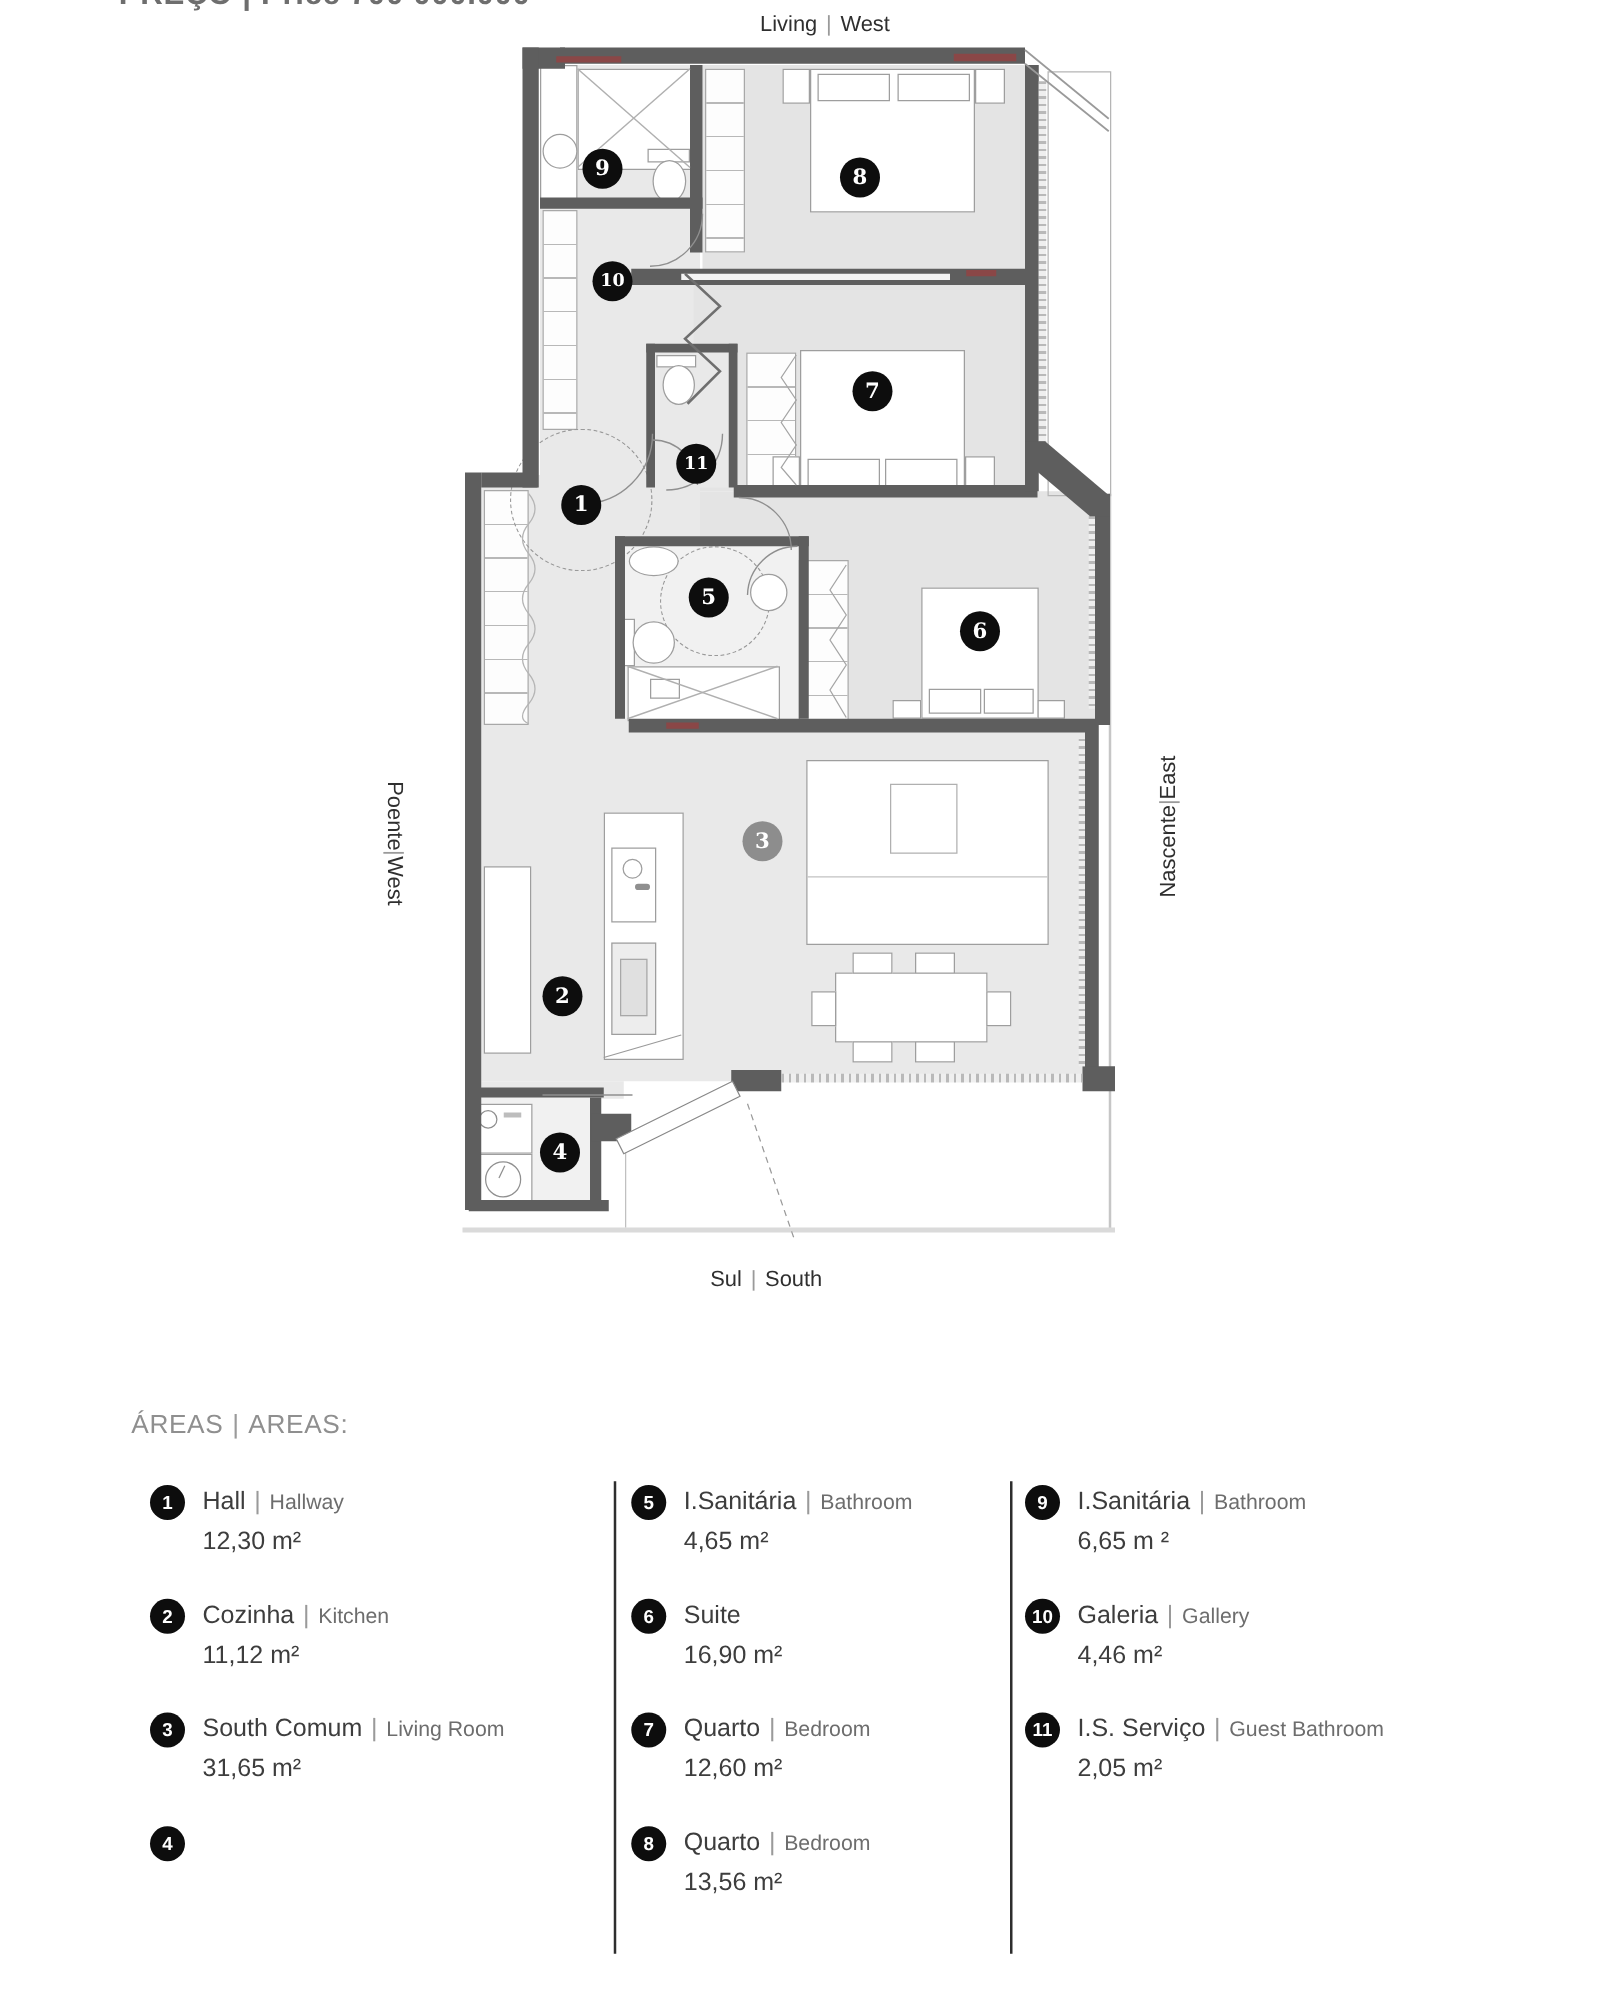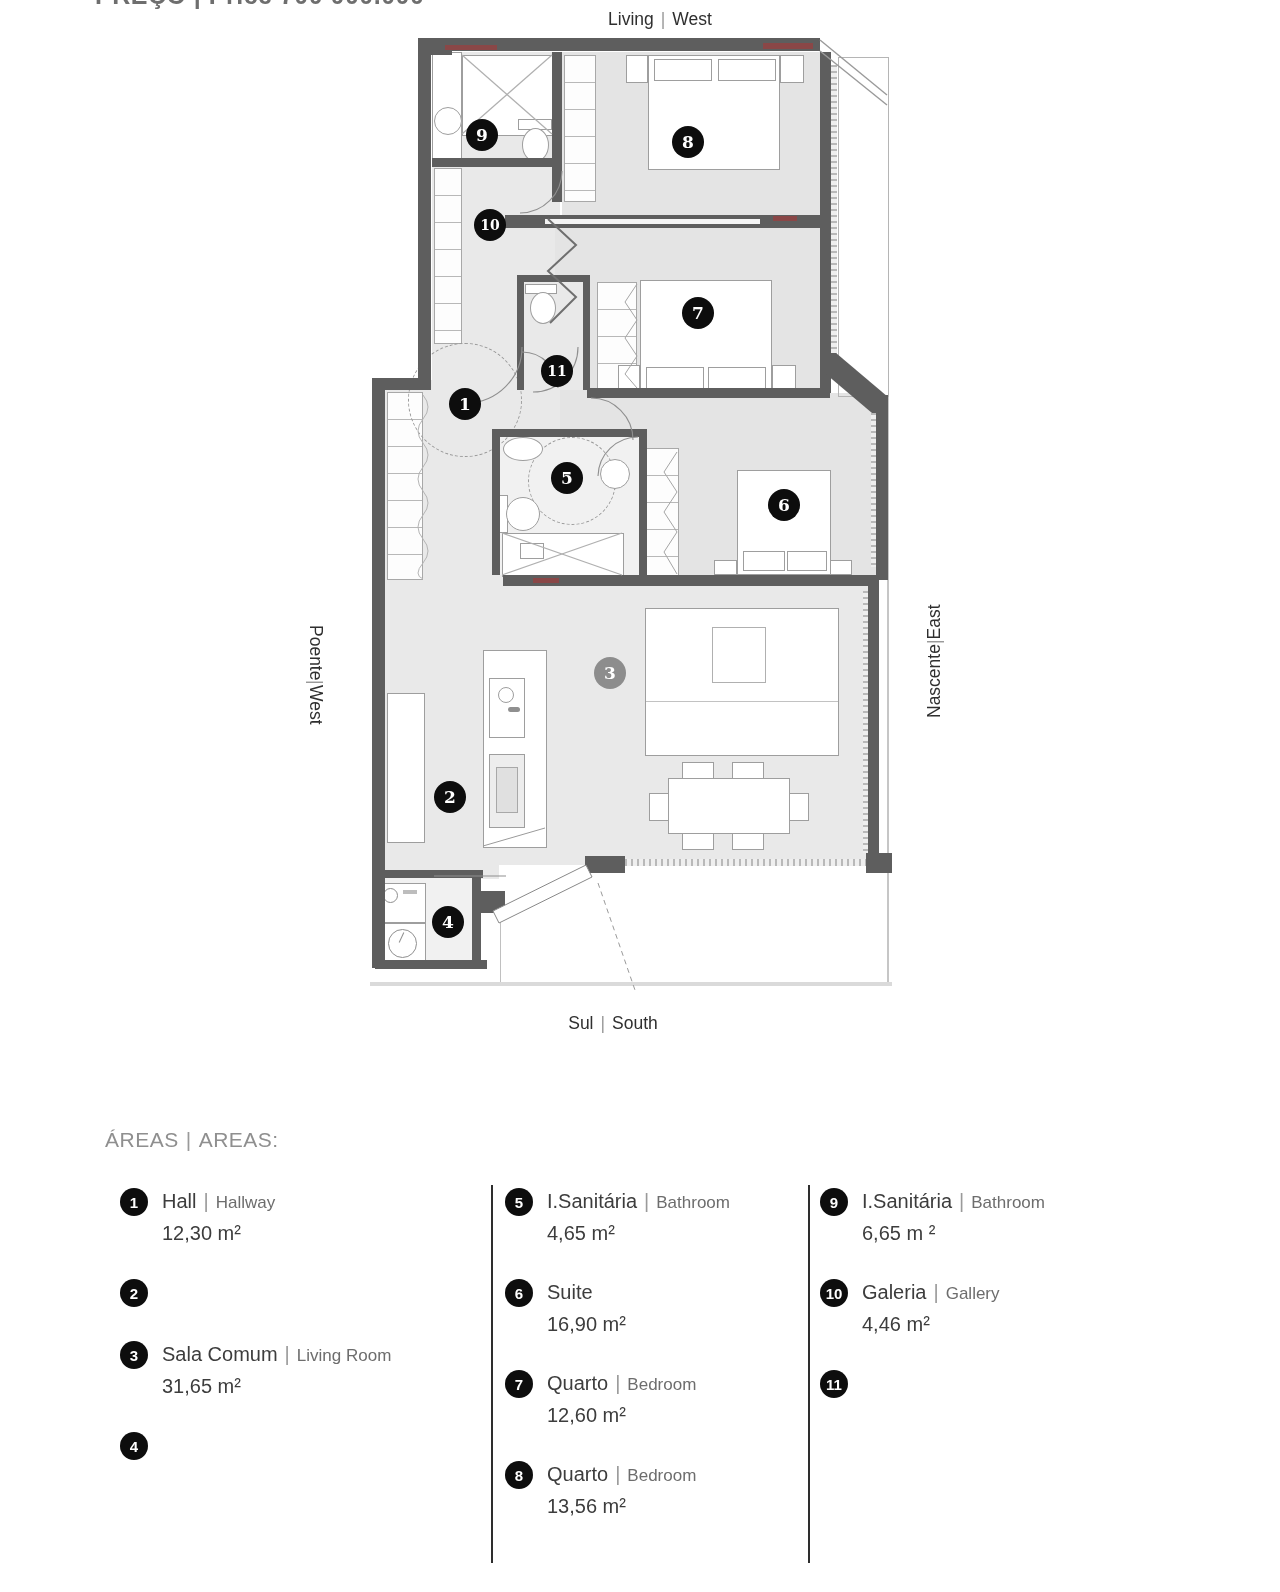--- a/index.html
+++ b/index.html
@@ -259,25 +259,29 @@
   <div class="lcol" style="left:120px;width:360px;">
     <div class="li">
       <div class="lc">1</div>
       <div>
           <div class="li-name"><span>Hall</span><span class="sep">|</span><span class="li-en">Hallway</span></div>
         <div class="li-area">12,30 m²</div>
         </div>
     </div>
     <div class="li">
       <div class="lc">2</div>
+      <div>
+          <div class="li-name"><span>Cozinha</span><span class="sep">|</span><span class="li-en">Kitchen</span></div>
+        <div class="li-area">11,12 m²</div>
+        </div>
     </div>
     <div class="li">
       <div class="lc">3</div>
       <div>
-          <div class="li-name"><span>Sala Comum</span><span class="sep">|</span><span class="li-en">Living Room</span></div>
+          <div class="li-name"><span>South Comum</span><span class="sep">|</span><span class="li-en">Living Room</span></div>
         <div class="li-area">31,65 m²</div>
         </div>
     </div>
     <div class="li">
       <div class="lc">4</div>
     </div>
   </div>
 
   <div class="lcol" style="left:505px;width:290px;">
     <div class="li">
@@ -320,16 +324,20 @@
     </div>
     <div class="li">
       <div class="lc">10</div>
       <div>
           <div class="li-name"><span>Galeria</span><span class="sep">|</span><span class="li-en">Gallery</span></div>
         <div class="li-area">4,46 m²</div>
         </div>
     </div>
     <div class="li">
       <div class="lc">11</div>
+      <div>
+          <div class="li-name"><span>I.S. Serviço</span><span class="sep">|</span><span class="li-en">Guest Bathroom</span></div>
+        <div class="li-area">2,05 m²</div>
+        </div>
     </div>
   </div>
 
 </div>
 
 </body></html>

